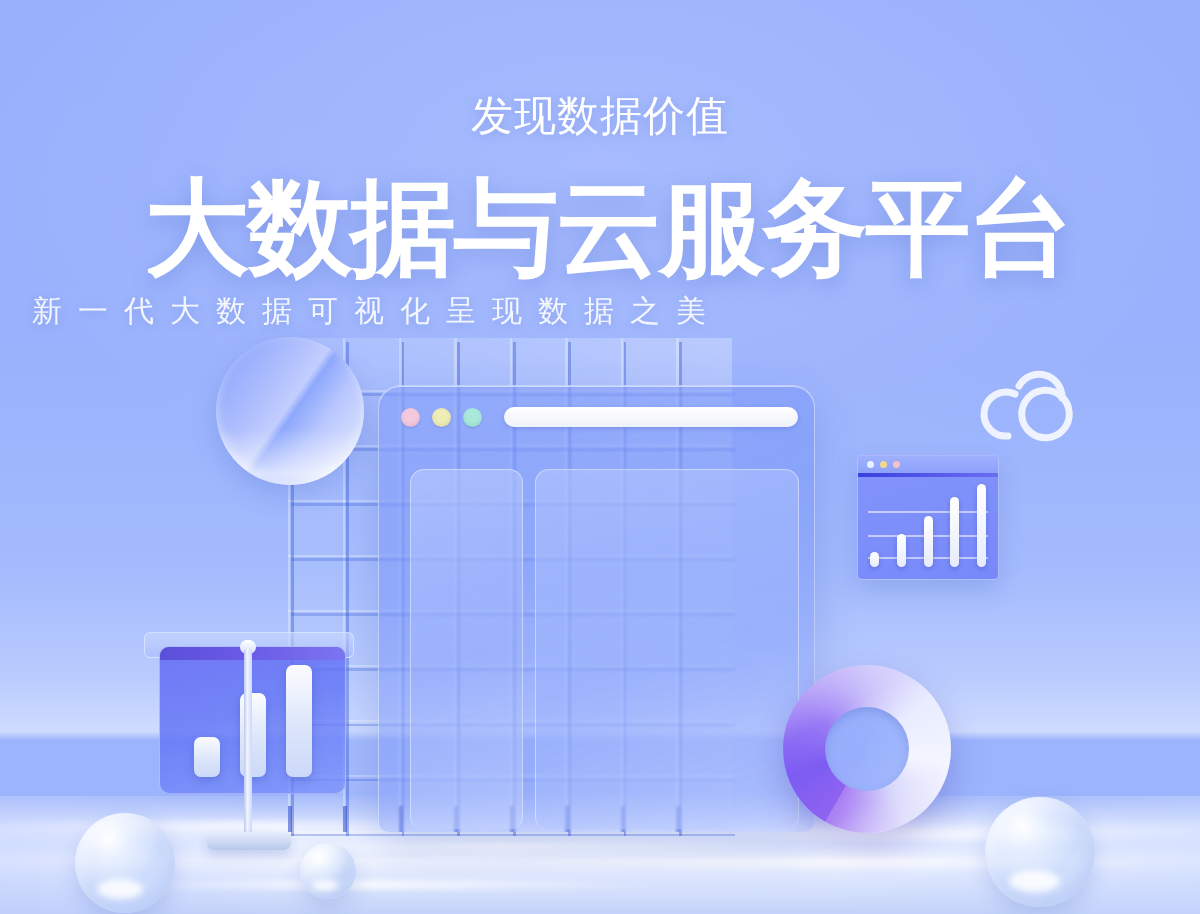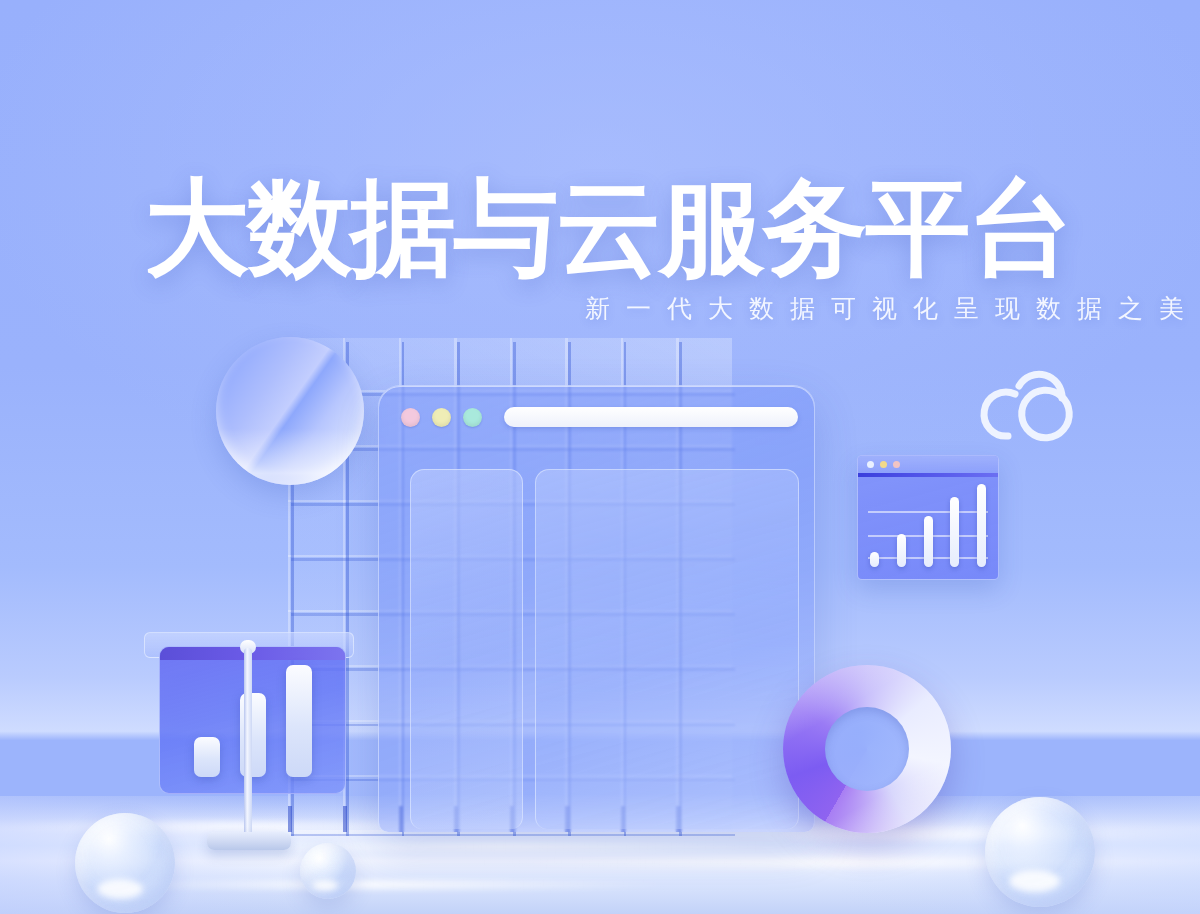--- a/index.html
+++ b/index.html
@@ -221,22 +221,22 @@
     color:#ffffff; font-size:42px; line-height:1; font-weight:400;
     letter-spacing:1px; text-shadow:0 2px 10px rgba(60,85,190,.25);
   }
   .headline{
     position:absolute; left:16px; right:0; top:175px; text-align:center;
     color:#ffffff; font-size:105px; line-height:1; font-weight:bold;
     letter-spacing:-2px;
     text-shadow:0 6px 22px rgba(55,80,185,.28);
   }
   .subline{
-    position:absolute; left:16px; right:0; top:296px; text-align:right;
-    color:#f3f6ff; font-size:25px; line-height:1; font-weight:400;
+    position:absolute; left:16px; right:0; top:296px; text-align:left;
+    color:#f3f6ff; font-size:30px; line-height:1; font-weight:400;
     letter-spacing:16px; text-indent:16px;
     text-shadow:0 2px 9px rgba(60,85,190,.22);
   }
 </style>
 </head>
 <body>
 
 <div id="stage">
 
   <div class="floor">
@@ -316,16 +316,17 @@
   <div class="sphere" style="left:75px; top:813px; width:100px; height:100px;">
     <div class="sphere-hl"></div>
   </div>
   <div class="sphere" style="left:300px; top:843px; width:56px; height:56px;">
     <div class="sphere-hl"></div>
   </div>
   <div class="sphere" style="left:985px; top:797px; width:110px; height:110px;">
     <div class="sphere-hl"></div>
   </div>
 
+  <div class="eyebrow">发现数据价值</div>
   <div class="headline">大数据与云服务平台</div>
   <div class="subline">新一代大数据可视化呈现数据之美</div>
 
 </div>
 
 </body></html>

